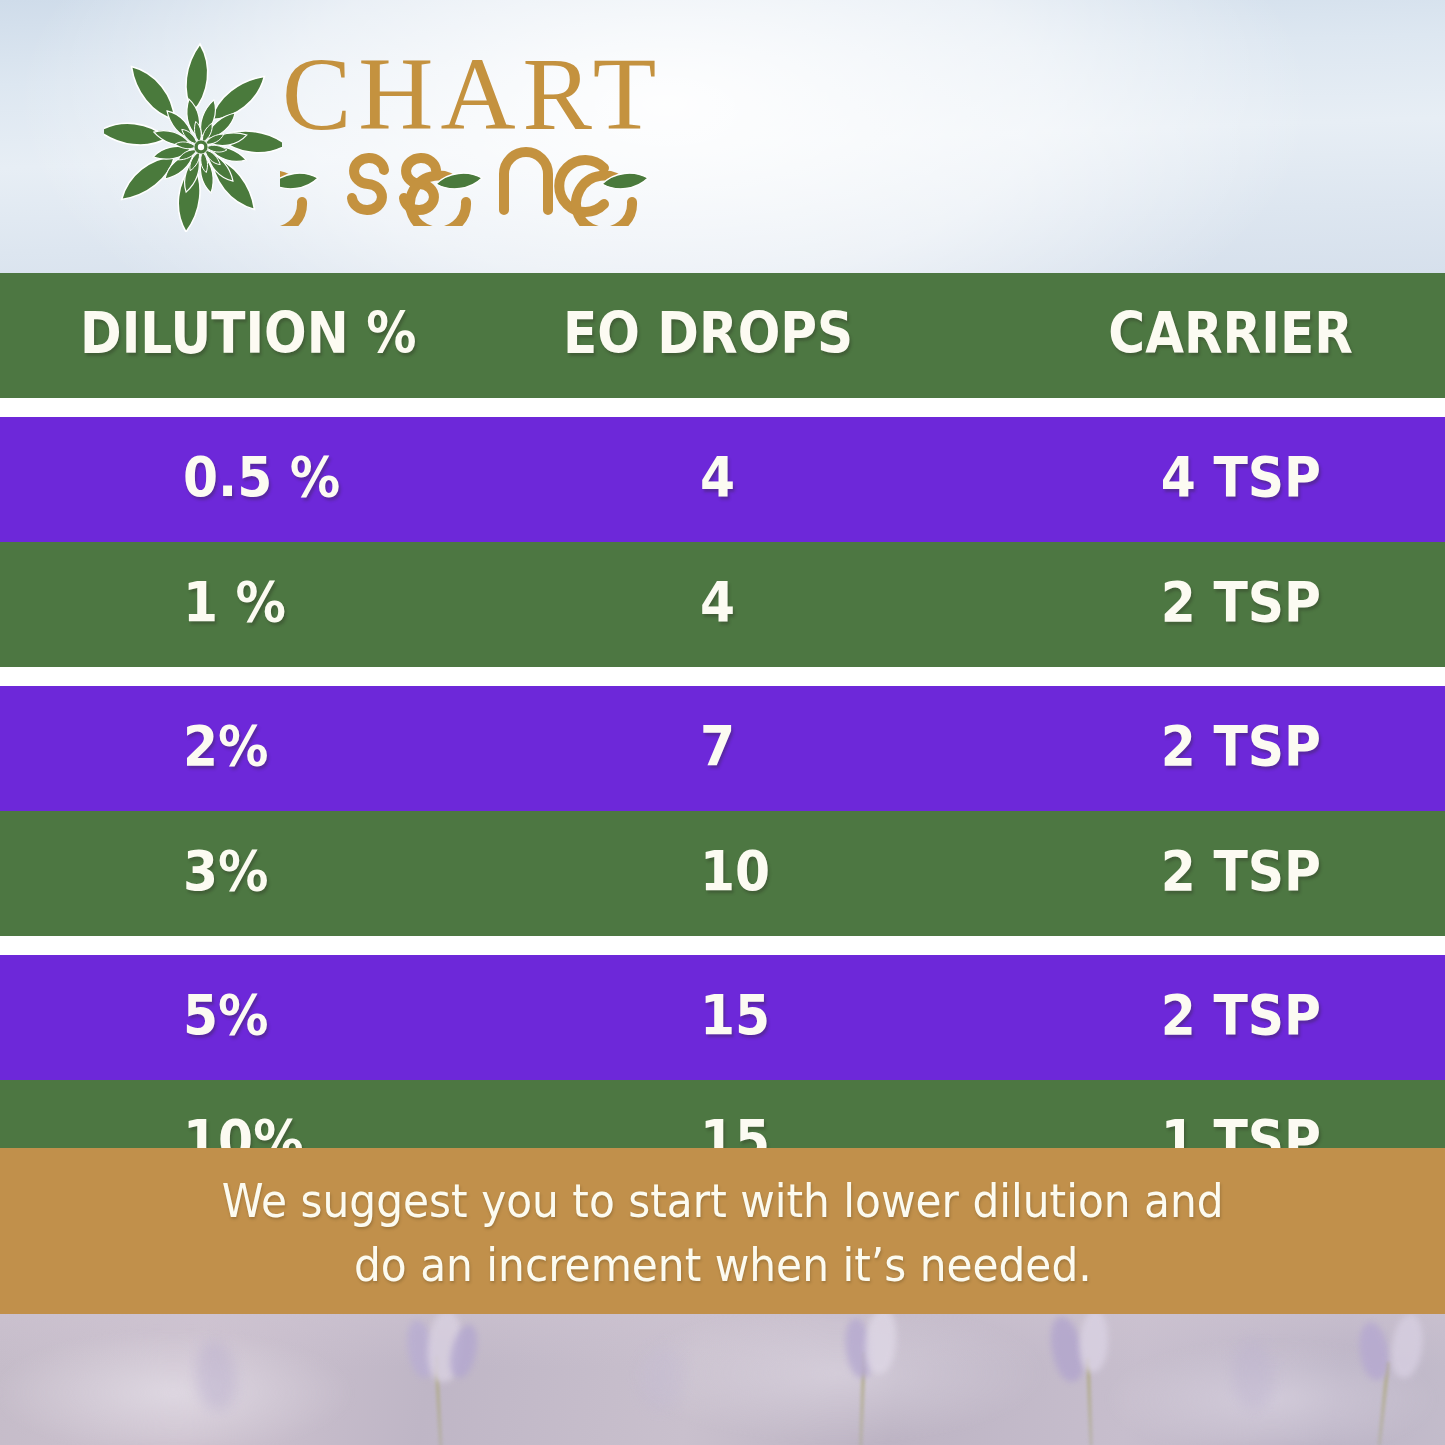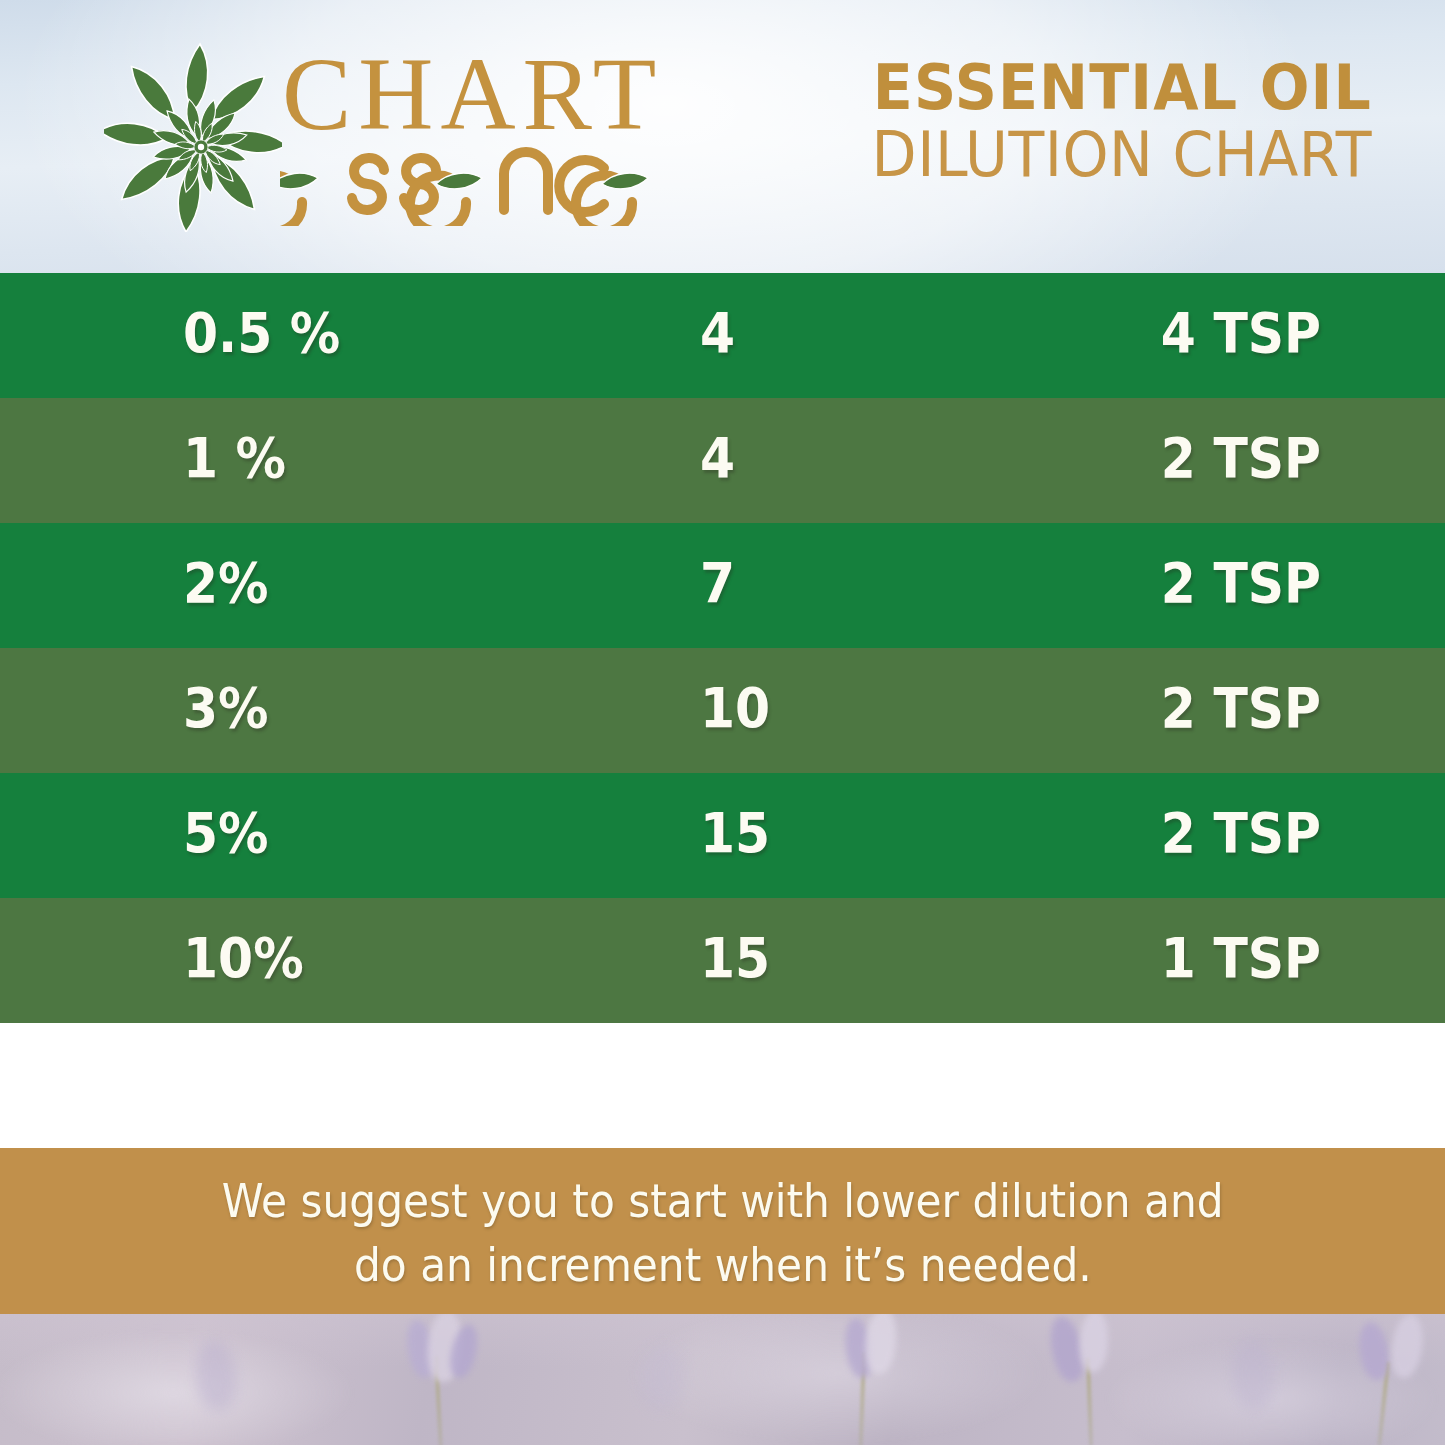--- a/index.html
+++ b/index.html
@@ -84,21 +84,21 @@
     position:absolute; left:0; top:273px;
     width:1445px;
   }
   .row {
     position:relative;
     width:1445px;
     display:flex;
     align-items:center;
   }
   .row.green  { background:#4d7742; }
-  .row.gold   { background:#15803d; }
+  .row.gold   { background:#6d28d9;margin-top:19px; }
 
   .row.head { height:125px; }
   .row.body { height:125px; }
 
   .cell {
     color:#fcfbf2;
     text-shadow:2px 3px 3px rgba(40,40,30,0.30);
     font-family:"DejaVu Sans", sans-serif;
     font-weight:bold;
     white-space:nowrap;
@@ -342,28 +342,29 @@
             <g fill="#4a7a3c" stroke="#ffffff" stroke-width="1.4">
               <path d="M-8,54 C4,42 24,40 38,48 C26,60 6,62 -8,54 Z"></path>
               <path d="M156,54 C168,42 188,40 202,48 C190,60 170,62 156,54 Z"></path>
               <path d="M322,54 C334,42 354,40 368,48 C356,60 336,62 322,54 Z"></path>
             </g>
           </svg>
         </div>
       </div>
     </div>
 
-    <div class="title-block">
-      <div class="title-line1">ESSENTIAL OIL</div>
-      <div class="title-line2">DILUTION CHART</div>
-    </div>
   </div>
 
   <div class="table">
 
+    <div class="row head green">
+      <span class="cell c1">DILUTION %</span>
+      <span class="cell c2">EO DROPS</span>
+      <span class="cell c3">CARRIER</span>
+    </div>
 
     <div class="row body gold">
       <span class="cell c1">0.5 %</span>
       <span class="cell c2">4</span>
       <span class="cell c3">4 TSP</span>
     </div>
 
     <div class="row body green">
       <span class="cell c1">1 %</span>
       <span class="cell c2">4</span>

